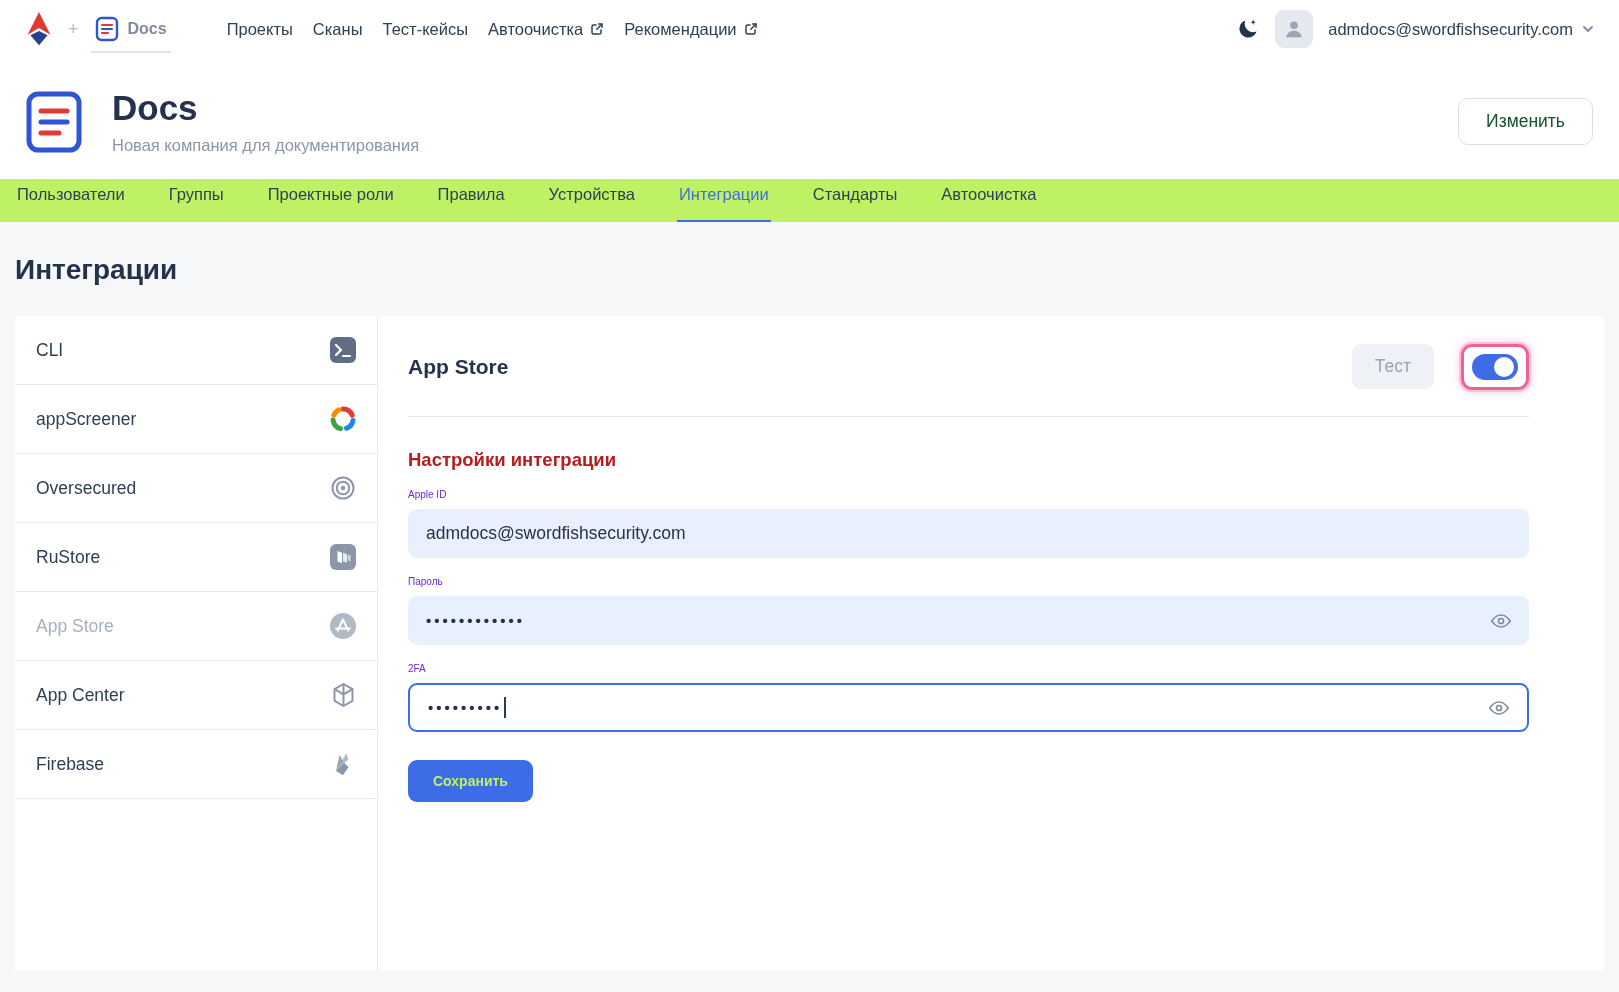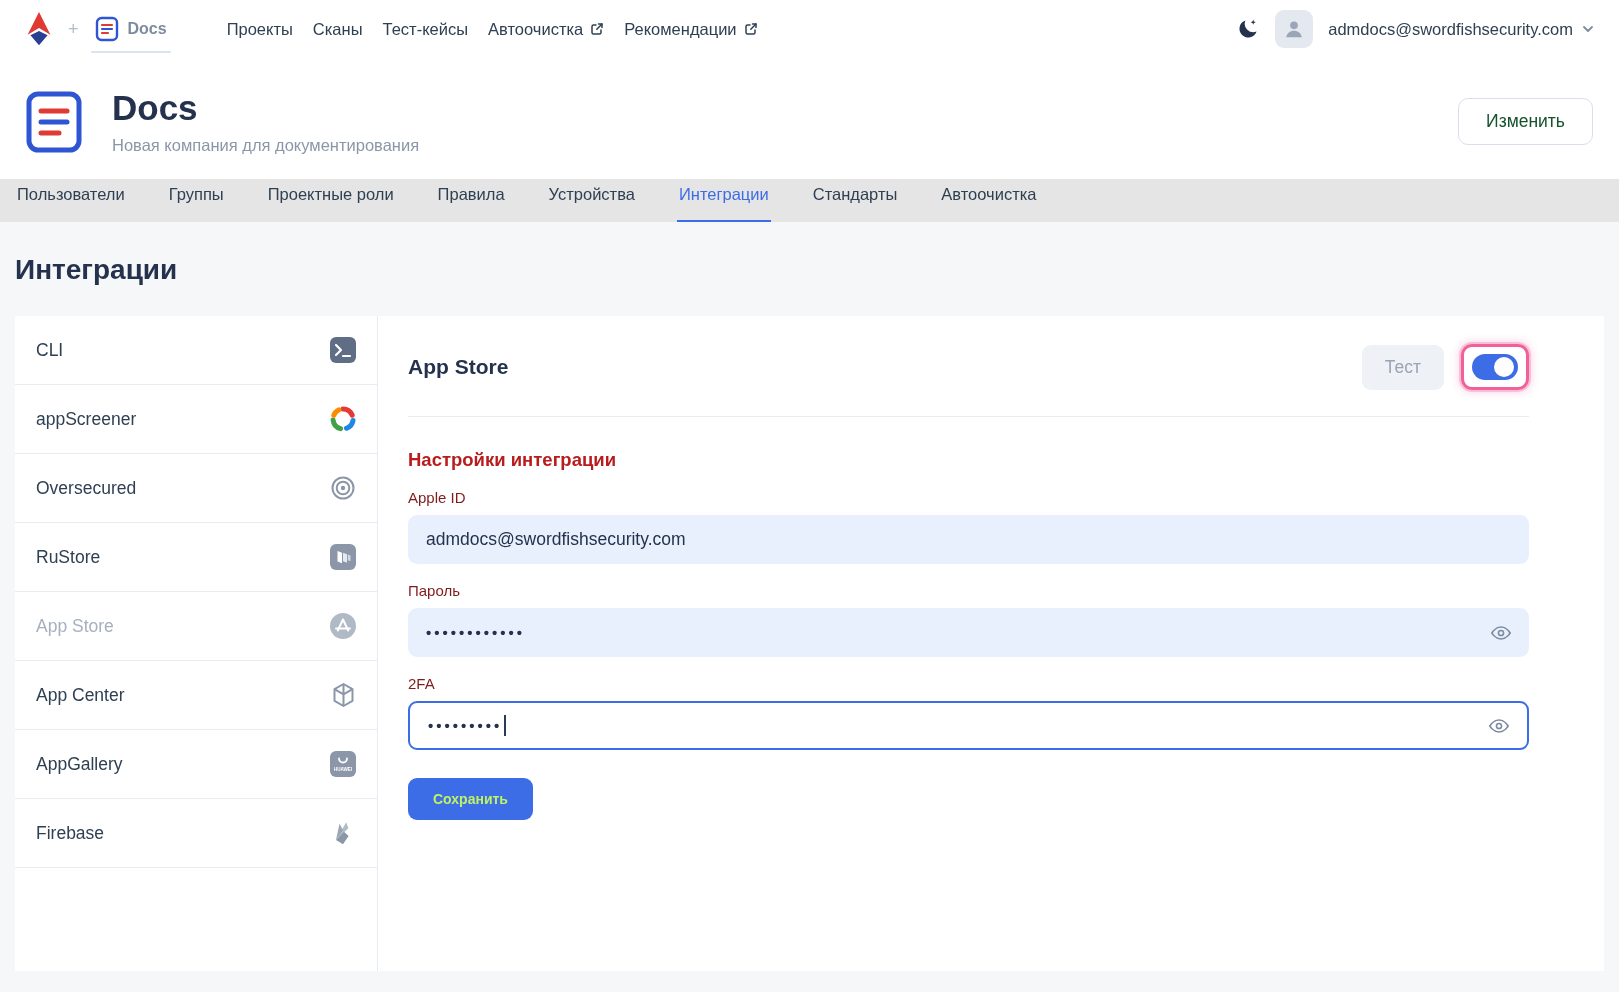--- a/index.html
+++ b/index.html
@@ -27,49 +27,49 @@
   .account-email { font-size:16.5px; color:#2f4053; }
 
   
   .page-header { background:#fff; display:flex; align-items:center; padding:30px 26px 24px 26px; }
   .big-doc { margin-right:30px; display:flex; }
   .title-block .app-title { margin:0; font-size:35px; font-weight:700; color:#25324d; }
   .subtitle { margin-top:8px; font-size:16.5px; color:#8b97a8; }
   .edit-btn { margin-left:auto; background:#fff; border:1px solid #d8dfeb; color:#14532d; font-size:17.5px; padding:12px 27px; border-radius:10px; cursor:pointer; font-family:inherit; }
 
   
-  .tabs { background:#e5e5e5; display:flex; gap:40px; padding:0 15px; }
+  .tabs { background:#bef264; display:flex; gap:40px; padding:0 15px; }
   .tab { font-size:16.5px; color:#2f4053; padding:6px 2px 16px; cursor:pointer; border-bottom:2px solid transparent; white-space:nowrap; }
   .tab.active { color:#3d6ce7; border-bottom-color:#3d6ce7; }
 
   
   .content { background:#f6f7f9; padding:24px 15px 0; }
   .page-title { font-size:28px; font-weight:700; color:#25324d; margin:8px 0 30px; }
 
   .panel { display:flex; background:#fff; min-height:655px; align-items:stretch; }
 
   .int-list { width:363px; min-width:363px; border-right:1px solid #e8ebf1; }
   .int-row { height:69px; display:flex; align-items:center; padding:0 20px 0 21px; border-bottom:1px solid #e8ebf1; font-size:17.5px; color:#2f4053; cursor:pointer; }
   .int-row .int-label { flex:1; }
   .int-row.selected { color:#a7b0bf; }
   .int-icon { width:28px; height:28px; display:flex; align-items:center; justify-content:center; }
 
   .detail { flex:1; padding:28px 75px 30px 30px; }
   .detail-top { display:flex; align-items:center; }
   .detail-title { font-size:21px; font-weight:700; color:#25324d; }
-  .detail-controls { margin-left:auto; display:flex; align-items:center; gap:17px; }
+  .detail-controls { margin-left:auto; display:flex; align-items:flex-start; gap:27px; }
   .test-btn { background:#eef1f6; border:none; border-radius:9px; color:#9aa4b5; font-size:17.5px; padding:12px 23px; font-family:inherit; cursor:pointer; }
   .toggle-highlight { border:3px solid #f0619a; border-radius:11px; padding:7px 8px; display:flex; box-shadow:0 0 0 2px rgba(240,97,154,.28), 0 0 8px 2px rgba(240,97,154,.30); }
   .toggle { width:46px; height:26px; border-radius:13px; background:#3d6ce7; position:relative; cursor:pointer; }
   .knob { position:absolute; top:3px; right:4px; width:20px; height:20px; background:#fff; border-radius:50%; }
 
   .divider { height:1px; background:#e8ebf1; margin-top:26px; }
 
   .settings-heading { font-size:18.5px; font-weight:700; color:#b91c1c; margin:32px 0 18px; }
-  .field-label { font-size:15px; color:#7f1d1d; margin:18px 0 9px; }
+  .field-label { font-size:10px; color:#6d28d9; margin:18px 0 9px; }
   .field-label.first { margin-top:0; }
   .input { height:49px; background:#e9f0fd; border-radius:9px; display:flex; align-items:center; padding:0 18px; font-size:17.5px; color:#25324d; position:relative; cursor:text; }
   .input .dots { font-size:15px; font-weight:700; letter-spacing:3px; }
   .input.focused { background:#fff; border:2px solid #3d6ce7; }
   .caret { display:inline-block; width:2px; height:21px; background:#2b3a55; margin-left:2px; animation:blink 1.1s step-start infinite; }
   @keyframes blink { 0%,50%{opacity:1} 51%,100%{opacity:0} }
   .eye-btn { position:absolute; right:13px; top:50%; transform:translateY(-50%); background:none; border:none; padding:4px; cursor:pointer; display:flex; }
 
   .save-btn { margin-top:28px; background:#3d6ce7; border:none; color:#bef264; font-size:14px; font-weight:700; padding:13px 25px; border-radius:9px; cursor:pointer; font-family:Liberation Sans, sans-serif; }
 </style>
@@ -248,30 +248,20 @@
       <div class="int-row">
         <span class="int-label">App Center</span>
         <span class="int-icon">
           <svg width="25" height="26" viewBox="0 0 24 26" fill="none" stroke="#8b97a8" stroke-width="2" stroke-linejoin="round">
             <path d="M12 2l9 5.2v11.6L12 24l-9-5.2V7.2z"></path>
               <path d="M12 2v10.4l9-5.2M12 12.4L3 7.2M12 12.4V24"></path>
           </svg>
         </span>
       </div>
 
-      <div class="int-row">
-        <span class="int-label">AppGallery</span>
-        <span class="int-icon">
-          <svg width="26" height="26" viewBox="0 0 26 26">
-              <rect width="26" height="26" rx="6" fill="#8b97a8"></rect>
-              <path d="M9 7.5a4 4 0 0 0 8 0" stroke="#fff" stroke-width="1.8" fill="none" stroke-linecap="round"></path>
-              <text x="13" y="20" font-size="4.6" fill="#fff" text-anchor="middle" font-family="Liberation Sans, sans-serif" font-weight="bold">HUAWEI</text>
-            </svg>
-        </span>
-      </div>
 
       <div class="int-row">
         <span class="int-label">Firebase</span>
         <span class="int-icon">
           <svg width="24" height="26" viewBox="0 0 24 26" fill="#8b97a8">
             <path d="M5 20L8.5 3.8l3.4 6.3z" opacity="0.85"></path>
             <path d="M5 20L15.2 2.2l2.2 6z" opacity="0.65"></path>
             <path d="M5 20l8-8.2 4.6 4.3L12 24.2z"></path>
           </svg>
         </span>

